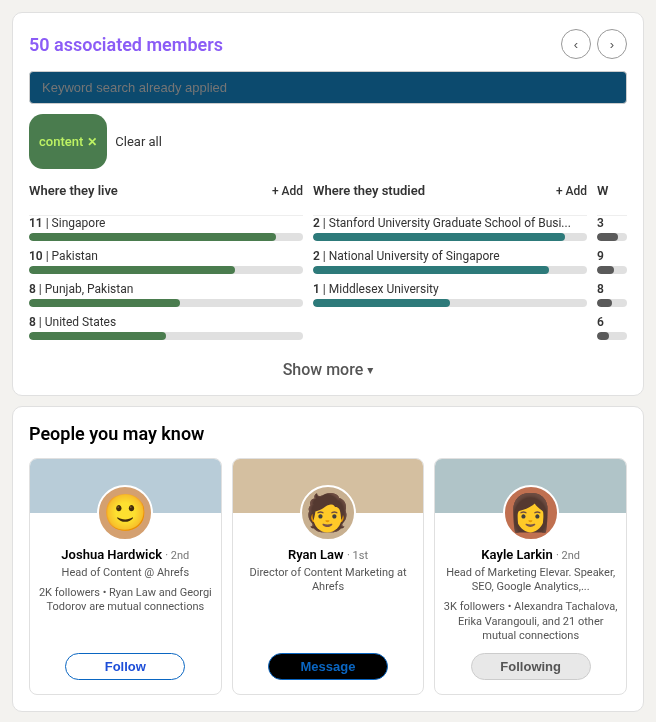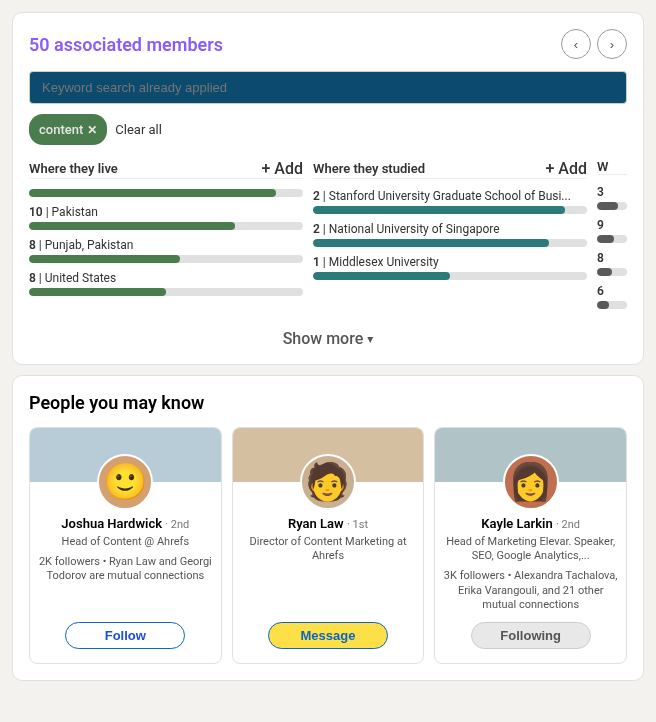--- a/index.html
+++ b/index.html
@@ -63,24 +63,24 @@
       display: flex;
       align-items: center;
       gap: 8px;
       margin-bottom: 14px;
     }
     .filter-tag {
       display: flex;
       align-items: center;
       gap: 4px;
       background: #4a7c4e;
-      color: #e5e5e5;
+      color: #bef264;
       font-size: 13px;
       font-weight: 500;
-      padding: 8px 10px;
+      padding: 20px 10px;
       border-radius: 14px;
       cursor: pointer;
     }
     .filter-tag .close-x {
       font-size: 12px;
       font-weight: 700;
     }
     .clear-all {
       font-size: 13px;
       color: #333;
@@ -98,26 +98,25 @@
       flex: 1;
       min-width: 0;
     }
     .filter-col-header {
       display: flex;
       align-items: center;
       justify-content: space-between;
       font-size: 13px;
       font-weight: 600;
       color: #333;
-      margin-bottom: 10px;
-      padding-bottom: 0;
+      padding-bottom: 17px;
       border-bottom: 1px solid #eee;
     }
     .add-btn {
-      font-size: 16px;
+      font-size: 12px;
       color: #333;
       cursor: pointer;
       font-weight: 500;
     }
 
     .filter-item {
       margin-bottom: 8px;
     }
     .filter-item-label {
       font-size: 12px;
@@ -255,21 +254,21 @@
       color: #1d4ed8;
       font-size: 13px;
       font-weight: 600;
       border-radius: 16px;
       padding: 5px 28px;
       cursor: pointer;
       min-width: 120px;
     }
     .btn-message {
       border: 1.5px solid #0a66c2;
-      background: #fde047;
+      background: #000000;
       color: #0a66c2;
       font-size: 13px;
       font-weight: 600;
       border-radius: 16px;
       padding: 5px 22px;
       cursor: pointer;
       min-width: 120px;
       margin-top: 24px;
     }
     .btn-following {
@@ -307,20 +306,25 @@
   </div>
 
   <div class="filter-cols">
 
     <div class="filter-col">
       <div class="filter-col-header">
         <span>Where they live</span>
         <span class="add-btn">+ Add</span>
       </div>
       <div class="filter-item">
+        <div class="filter-item-label">
+          <span class="filter-item-count">11</span>
+          <span> | </span>
+          <span>Singapore</span>
+        </div>
         <div class="bar-track">
           <div class="bar-fill-green" style="width:90%"></div>
         </div>
       </div>
       <div class="filter-item">
         <div class="filter-item-label">
           <span class="filter-item-count">10</span>
           <span> | </span>
           <span>Pakistan</span>
         </div>

